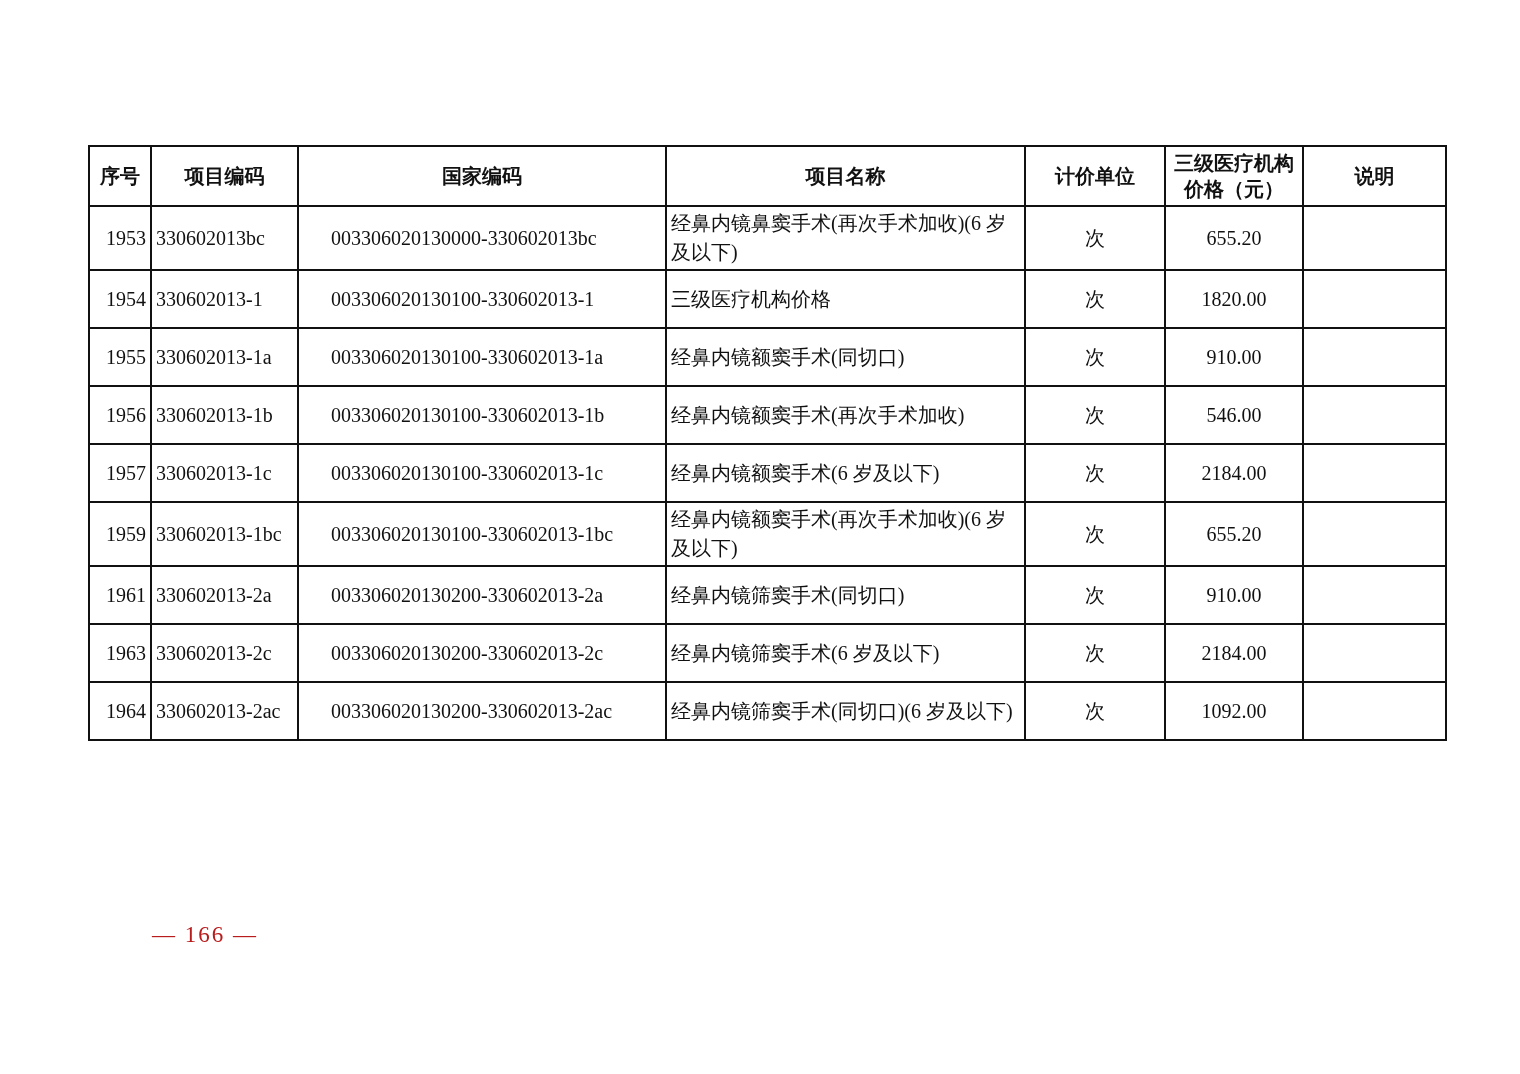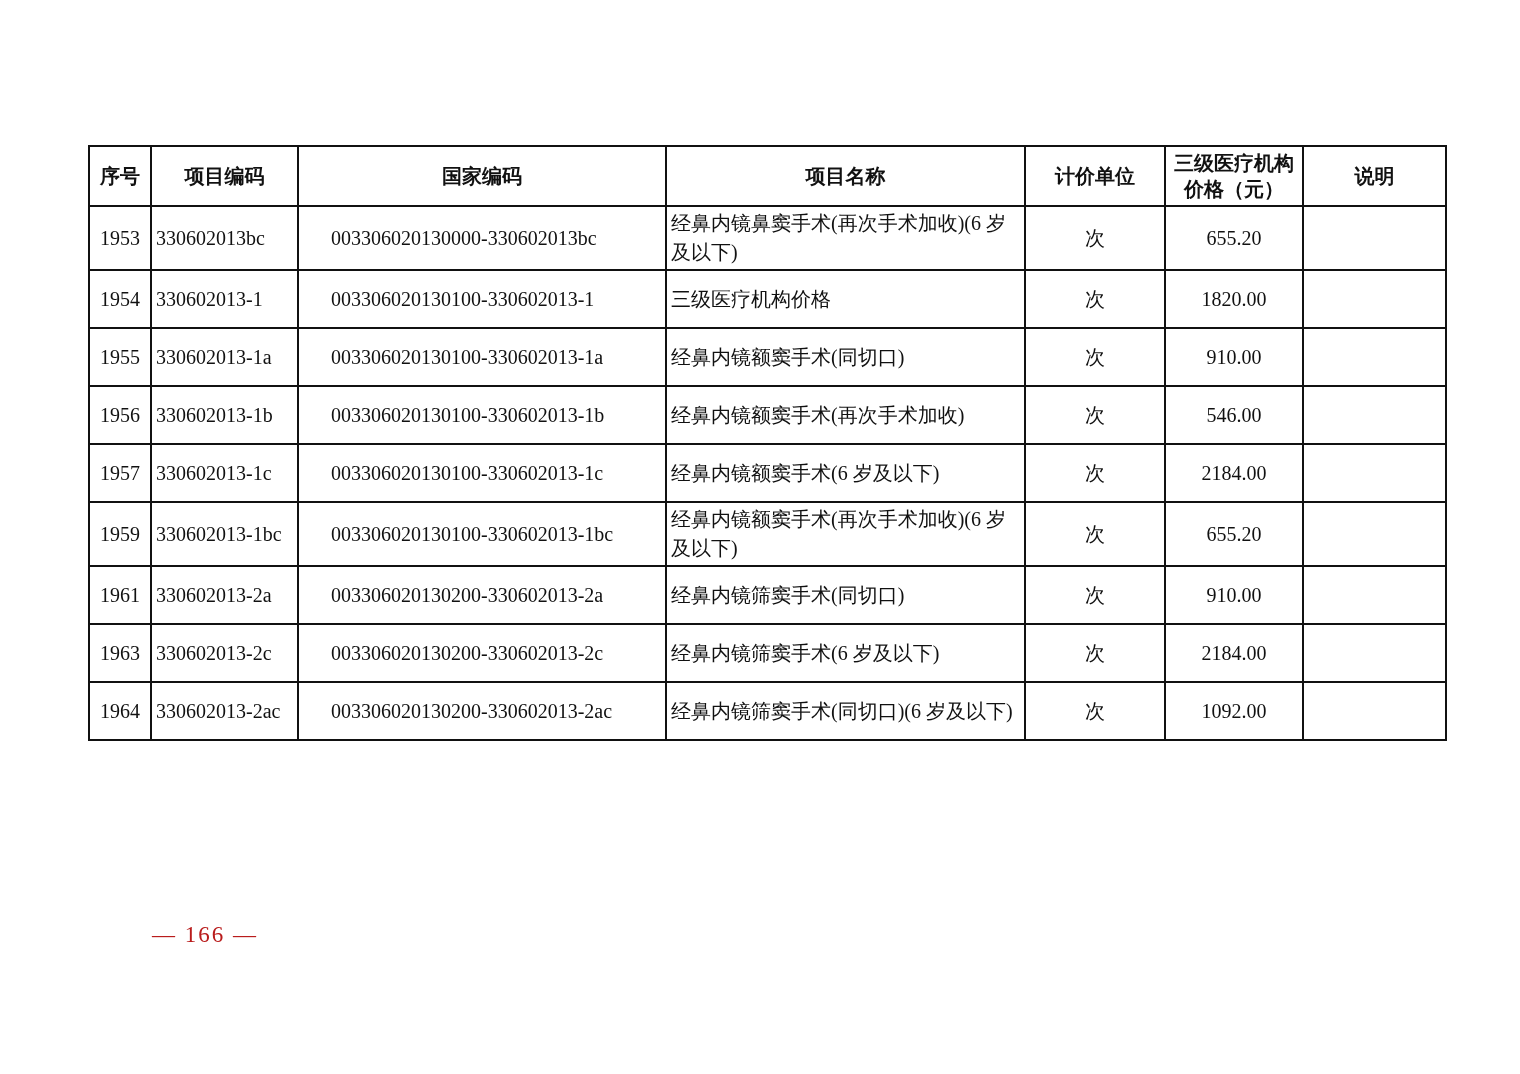--- a/index.html
+++ b/index.html
@@ -37,21 +37,21 @@
     vertical-align: middle;
     padding: 2px 4px;
   }
   .price-table td {
     font-size: 20px;
     line-height: 29px;
     height: 52px;
     vertical-align: middle;
     padding: 2px 4px;
   }
-  td.cell-seq   { text-align: center; border-radius: 21px; }
+  td.cell-seq   { text-align: right; border-radius: 21px; }
   td.cell-code  { text-align: left; }
   td.cell-nat   { text-align: left; padding-left: 32px; }
   td.cell-name  { text-align: left; }
   td.cell-unit  { text-align: center; }
   td.cell-price { text-align: center; margin-left: 11px; }
   td.cell-note  { text-align: center; }
   .page-footer {
     position: absolute;
     left: 152px;
     top: 922px;

